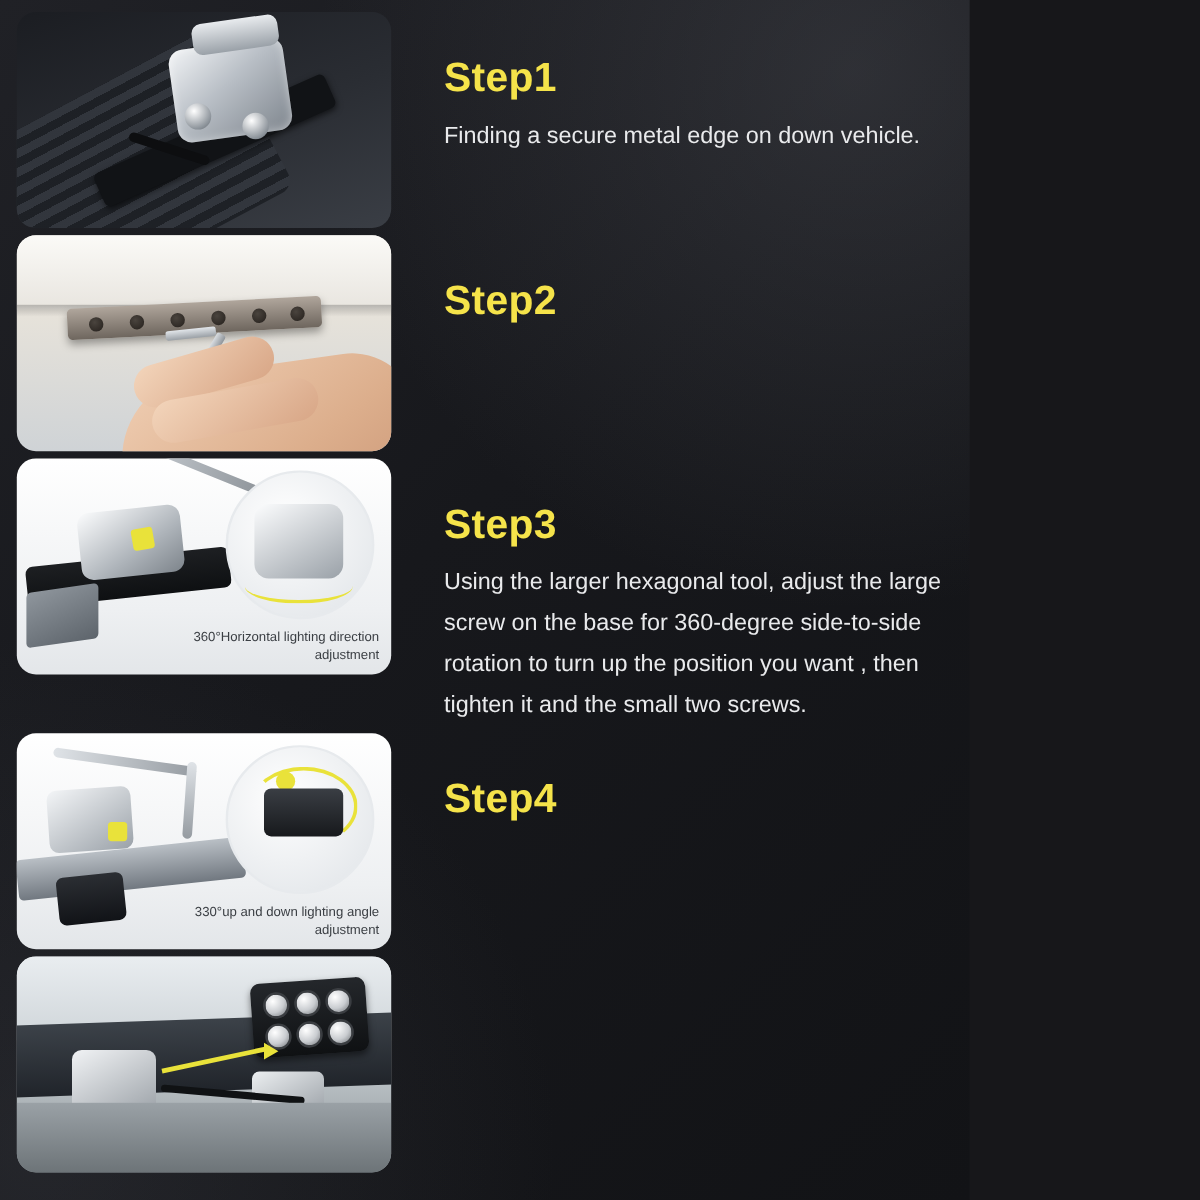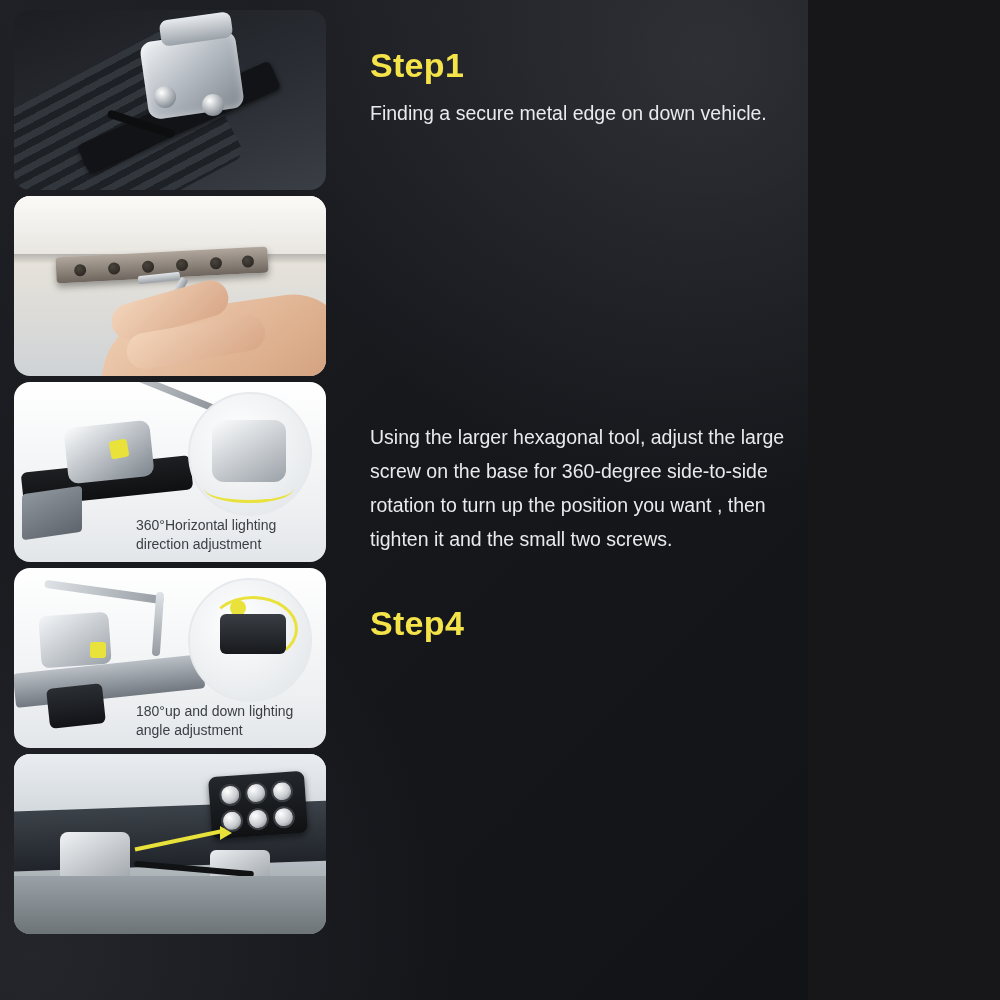--- a/index.html
+++ b/index.html
@@ -188,23 +188,23 @@
   }
 
   
   .diag {
     background: linear-gradient(180deg,#ffffff 0%, #eef0f2 70%, #e3e6e9 100%);
   }
   .diag .caption {
     position: absolute;
     right: 10px; bottom: 8px;
     width: 180px;
-    text-align: left;
+    text-align: right;
     color: #3b3f44;
-    font-size: 14px;
+    font-size: 11px;
     line-height: 1.35;
   }
   .diag .inset {
     position: absolute;
     right: 14px; top: 10px;
     width: 120px; height: 120px;
     border-radius: 50%;
     background: radial-gradient(circle at 40% 35%, #ffffff, #dfe3e7);
     border: 2px solid #e7eaed;
     overflow: hidden;
@@ -440,55 +440,57 @@
           <div class="hole" style="left:154px"></div>
           <div class="hole" style="left:186px"></div>
         </div>
         <div class="hexkey2"></div>
         <div class="hexkey"></div>
         <div class="hand"></div>
         <div class="finger f1"></div>
         <div class="finger f2"></div>
       </div>
       <div class="text-col">
+        <div class="step-title">Step2</div>
       </div>
     </div>
 
     <div class="step-row">
       <div class="thumb diag ph3">
         <div class="base"></div>
         <div class="arm"></div>
         <div class="body"></div>
         <div class="ylw"></div>
         <div class="tool"></div>
         <div class="inset">
           <div class="inset-core"></div>
           <div class="inset-arrow"></div>
         </div>
         <div class="caption">360°Horizontal lighting direction adjustment</div>
       </div>
       <div class="text-col">
+        <div class="step-title">Step3</div>
         <p class="step-desc">Using the larger hexagonal tool, adjust the large screw on the base for 360-degree side-to-side rotation to turn up the position you want , then tighten it and the small two screws.</p>
       </div>
     </div>
 
     <div class="step-row">
       <div class="thumb diag ph4">
         <div class="uprod"></div>
         <div class="uleg"></div>
         <div class="mount"></div>
         <div class="ylw2"></div>
         <div class="plate"></div>
         <div class="blk"></div>
         <div class="inset">
           <div class="inset-arc"></div>
           <div class="inset-dot"></div>
           <div class="inset-lamp"></div>
         </div>
-        <div class="caption">180°up and down lighting angle adjustment</div>
+        <div class="caption">330°up and down lighting angle adjustment</div>
       </div>
       <div class="text-col">
         <div class="step-title">Step4</div>
       </div>
     </div>
 
     <div class="step-row">
       <div class="thumb ph5">
         <div class="sky"></div>
         <div class="roof"></div>

